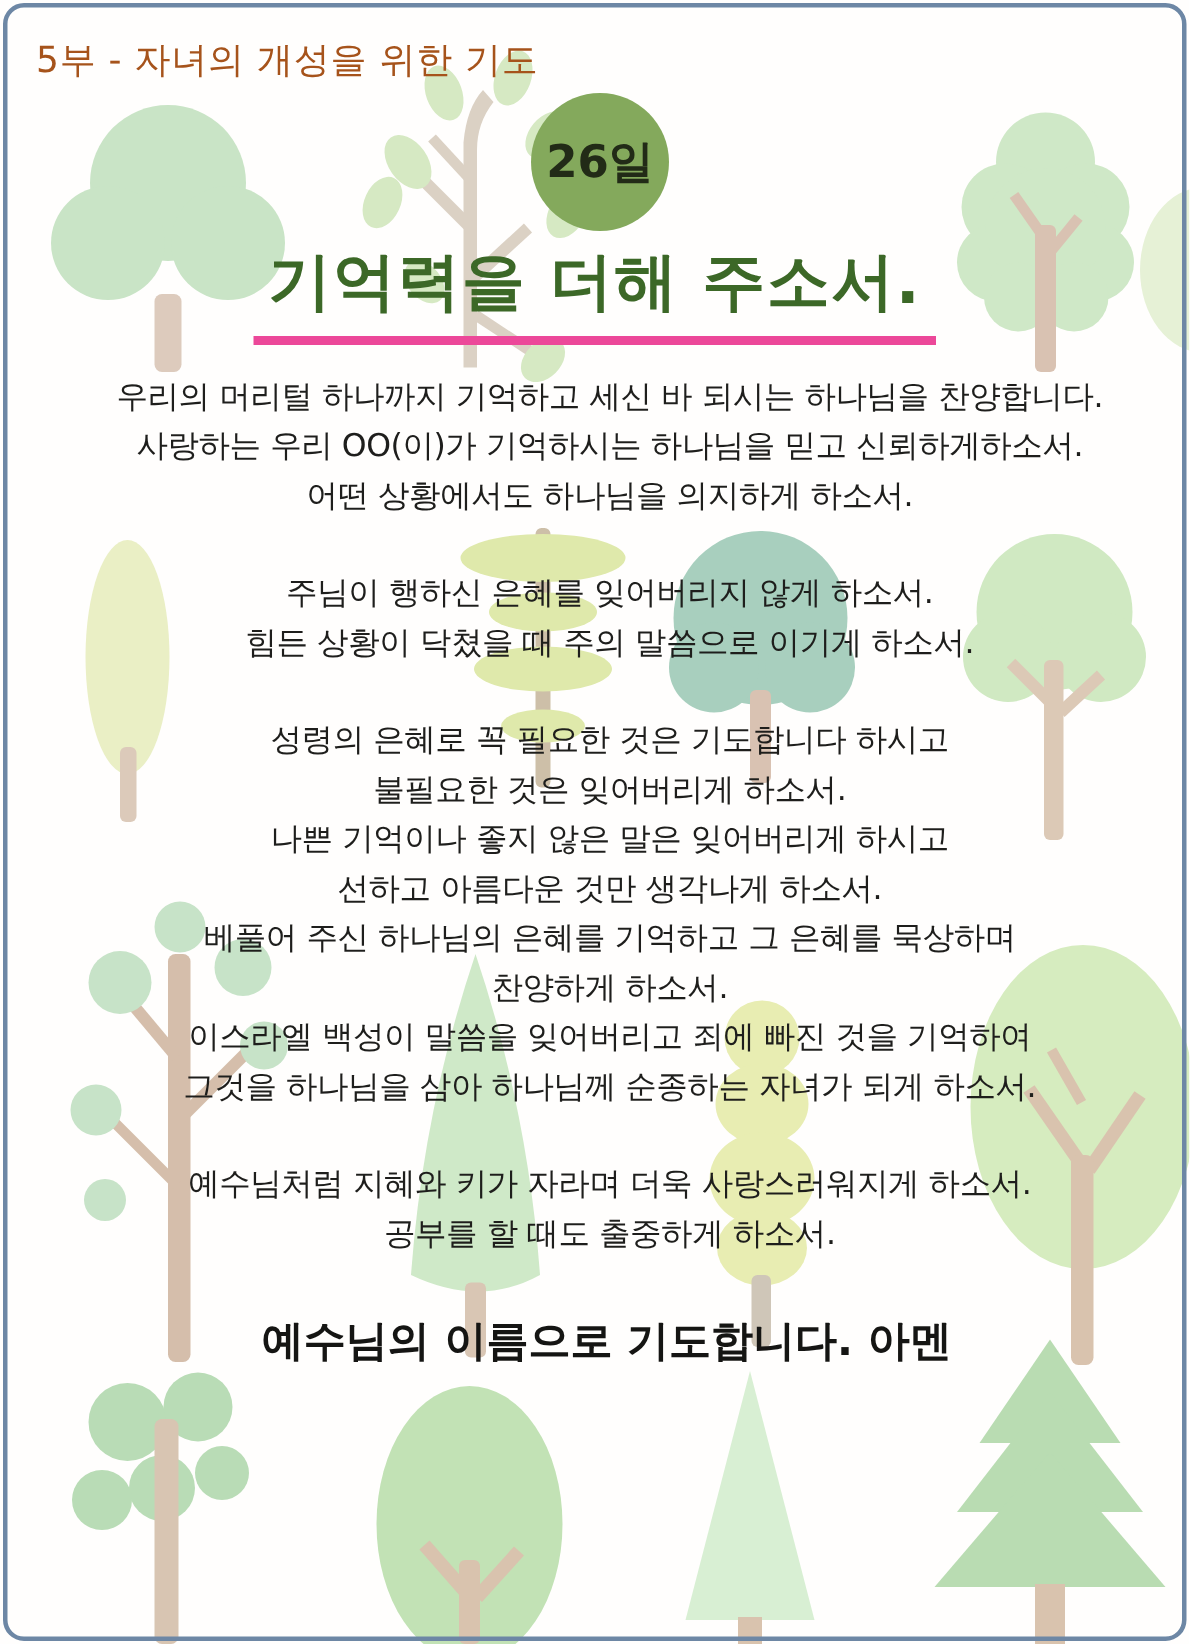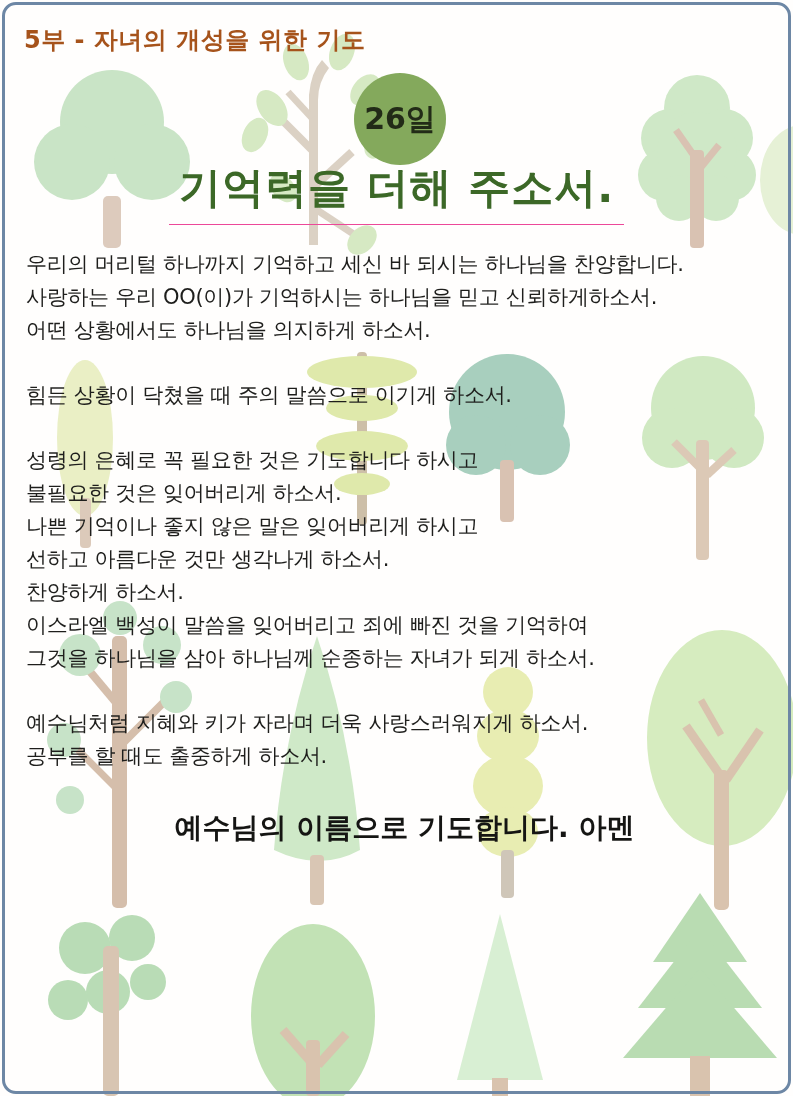--- a/index.html
+++ b/index.html
@@ -13,49 +13,49 @@
   .frame{
     position:absolute;inset:2px;
     border:3px solid #6d87a5;
     border-radius:14px;
     pointer-events:none;
     z-index:3;
   }
   svg.bg{position:absolute;left:0;top:0;z-index:0;}
   .series-header{
     position:absolute;left:24px;top:24px;z-index:2;
-    font-size:24px;font-weight:bold;color:#a6531b;letter-spacing:0.5px;
+    font-size:24px;font-weight:normal;color:#a6531b;letter-spacing:0.5px;
     white-space:nowrap;
   }
   .day-badge{
-    position:absolute;left:354px;top:73px;width:92px;height:92px;z-index:2;
+    position:absolute;left:354px;top:62px;width:92px;height:92px;z-index:2;
     background:#84a95c;border-radius:50%;
     display:flex;align-items:center;justify-content:center;
     font-size:30px;font-weight:bold;color:#222b17;
   }
   .doc-title{
     position:absolute;left:0;top:160px;width:100%;z-index:2;
     text-align:center;
   }
   .doc-title span{
     display:inline-block;
     font-size:42px;font-weight:bold;color:#3c6827;
-    border-bottom:1px solid #ec4899;
+    border-bottom:6px solid #ec4899;
     padding:0 10px 8px 10px;
     letter-spacing:1px;
     white-space:nowrap;
   }
   .body-text{
     position:absolute;left:26px;top:248px;right:6px;z-index:2;
     color:#1e1e1c;
   }
   .para{margin:0 0 32px 0;}
   .line{
     font-size:21px;line-height:33px;
-    white-space:nowrap;letter-spacing:-0.3px;
+    white-space:nowrap;letter-spacing:-0.3px;text-align:center;
   }
   .closing{
     margin-top:36px;
     text-align:center;
     font-size:28px;font-weight:bold;color:#151513;
     padding-right:4px;
     white-space:nowrap;
   }
 </style>
 </head>
@@ -206,27 +206,29 @@
     <span>기억력을 더해 주소서.</span>
   </div>
 
   <div class="body-text">
     <div class="para">
       <div class="line">우리의 머리털 하나까지 기억하고 세신 바 되시는 하나님을 찬양합니다.</div>
       <div class="line">사랑하는 우리 OO(이)가 기억하시는 하나님을 믿고 신뢰하게하소서.</div>
       <div class="line">어떤 상황에서도 하나님을 의지하게 하소서.</div>
     </div>
     <div class="para">
+      <div class="line">주님이 행하신 은혜를 잊어버리지 않게 하소서.</div>
       <div class="line">힘든 상황이 닥쳤을 때 주의 말씀으로 이기게 하소서.</div>
     </div>
     <div class="para">
       <div class="line">성령의 은혜로 꼭 필요한 것은 기도합니다 하시고</div>
       <div class="line">불필요한 것은 잊어버리게 하소서.</div>
       <div class="line">나쁜 기억이나 좋지 않은 말은 잊어버리게 하시고</div>
       <div class="line">선하고 아름다운 것만 생각나게 하소서.</div>
+      <div class="line">베풀어 주신 하나님의 은혜를 기억하고 그 은혜를 묵상하며</div>
       <div class="line">찬양하게 하소서.</div>
       <div class="line">이스라엘 백성이 말씀을 잊어버리고 죄에 빠진 것을 기억하여</div>
       <div class="line">그것을 하나님을 삼아 하나님께 순종하는 자녀가 되게 하소서.</div>
     </div>
     <div class="para" style="margin-bottom:0;">
       <div class="line">예수님처럼 지혜와 키가 자라며 더욱 사랑스러워지게 하소서.</div>
       <div class="line">공부를 할 때도 출중하게 하소서.</div>
     </div>
     <div class="closing">예수님의 이름으로 기도합니다. 아멘</div>
   </div>

